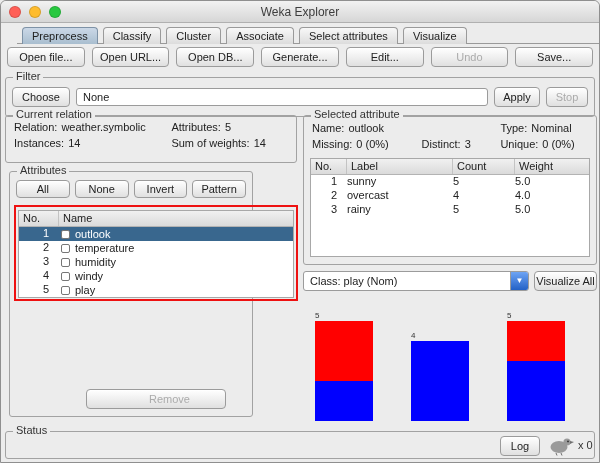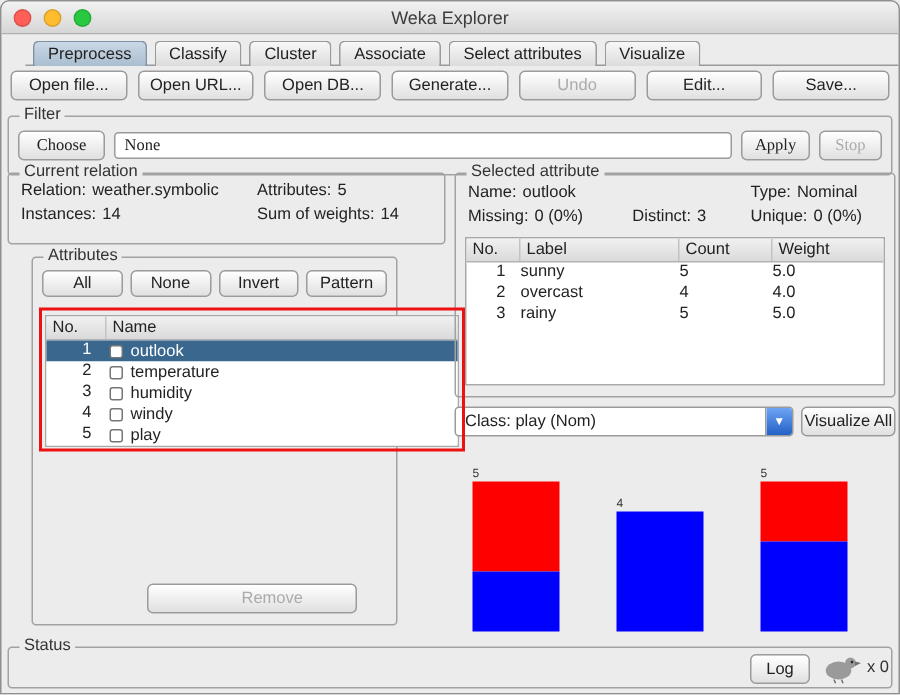--- a/index.html
+++ b/index.html
@@ -44,32 +44,32 @@
     white-space: nowrap; overflow: hidden;
   }
   .toolbar .btn { flex:1; }
   .btn.disabled { color:#ababab; }
   
   .groupbox { position:absolute; border:1px solid #a2a2a2; border-radius:3px; }
   .group-title { position:absolute; top:-8px; left:7px; background:#ececec; padding:0 3px; color:#333; }
   .field { background:#fff; border:1px solid #9b9b9b; border-radius:3px; }
   
   #filter-box { left:4px; top:76px; right:4px; height:40px; }
-  #filter-box .inner { display:flex; gap:6px; align-items:center; height:100%; padding:0 6px;font-family:Liberation Serif, serif; }
+  #filter-box .inner { display:flex; gap:6px; align-items:center; height:100%; padding:0 6px; }
   #choose-btn { width:58px; flex:none; }
   #filter-field { flex:1; height:18px; line-height:16px; padding-left:6px; }
   #apply-btn { width:46px; flex:none; } #stop-btn { width:42px; flex:none; }
   
   #relation-box { left:4px; top:114px; width:292px; height:48px; }
   #relation-box .inner { padding:5px 8px 0 8px; }
   .rel-row { display:flex; height:16px; }
   .rel-col1 { flex:1.35; } .rel-col2 { flex:1; }
   .lv { display:inline-flex; gap:4px; white-space:nowrap; }
   
-  #attributes-box { left:20px; top:170px; width:244px; height:246px; }
+  #attributes-box { left:8px; top:170px; width:244px; height:246px; }
   .attr-btn-row { position:absolute; left:6px; right:6px; top:8px; display:flex; gap:5px; }
   .attr-btn-row .btn { flex:1; height:18px; line-height:16px; }
   #attr-table { position:absolute; left:8px; top:38px; width:276px; background:#fff; border:1px solid #a8a8a8; }
   .thead { display:flex; height:16px; background:linear-gradient(#f1f1f1,#dadada); border-bottom:1px solid #b3b3b3; }
   .thead .cell { line-height:15px; padding-left:4px; border-right:1px solid #c3c3c3; }
   .thead .cell:last-child { border-right:none; }
   .col-no { width:40px; flex:none; }
   .col-name { flex:1; }
   .trow { display:flex; height:14px; line-height:13px; background:#fff; }
   .trow .cell-no { width:40px; flex:none; text-align:right; padding-right:10px; }
@@ -145,22 +145,22 @@
     <span class="tab">Associate</span>
     <span class="tab">Select attributes</span>
     <span class="tab">Visualize</span>
   </div>
 
   <div class="toolbar">
     <div class="btn">Open file...</div>
     <div class="btn">Open URL...</div>
     <div class="btn">Open DB...</div>
     <div class="btn">Generate...</div>
+    <div class="btn">Edit...</div>
     <div class="btn disabled">Undo</div>
-    <div class="btn">Edit...</div>
     <div class="btn">Save...</div>
   </div>
 
   <div class="groupbox" id="filter-box">
     <span class="group-title">Filter</span>
     <div class="inner">
       <div class="btn" id="choose-btn">Choose</div>
       <div class="field" id="filter-field">None</div>
       <div class="btn" id="apply-btn">Apply</div>
       <div class="btn disabled" id="stop-btn">Stop</div>

